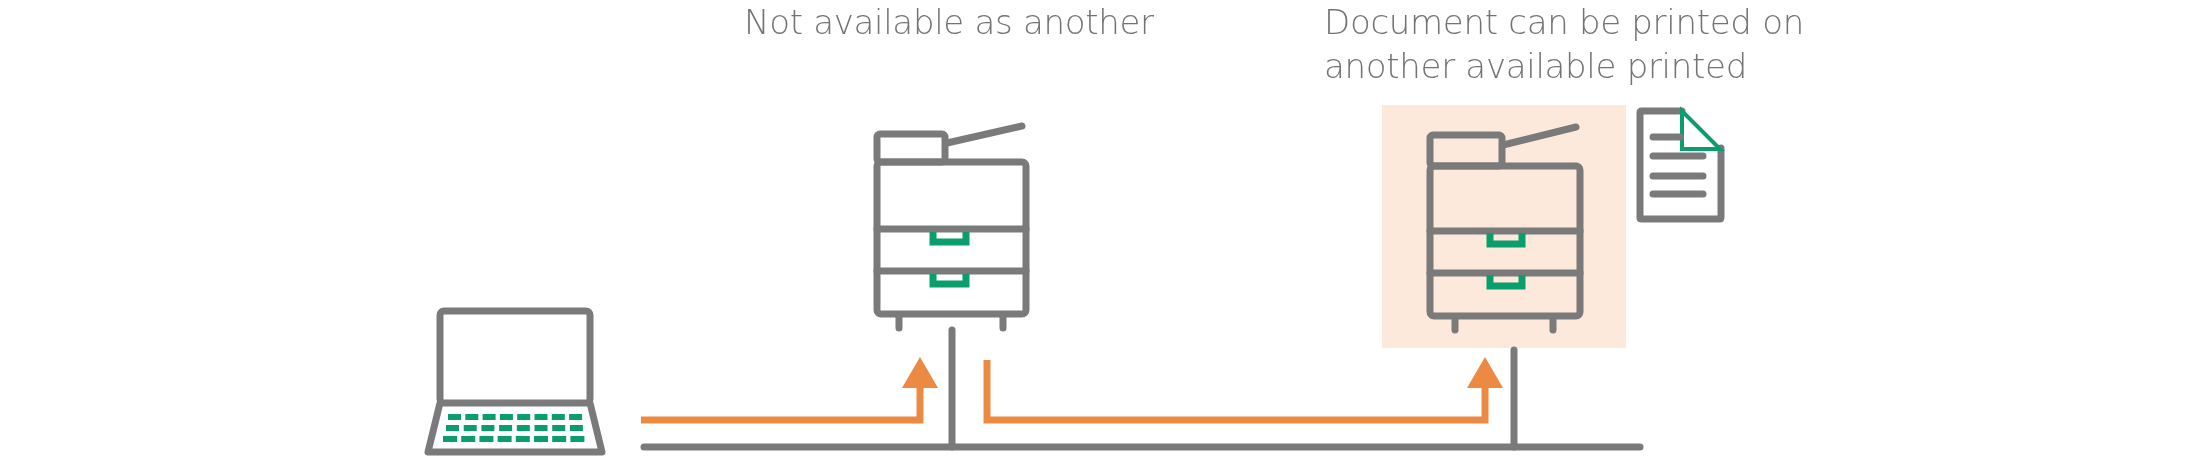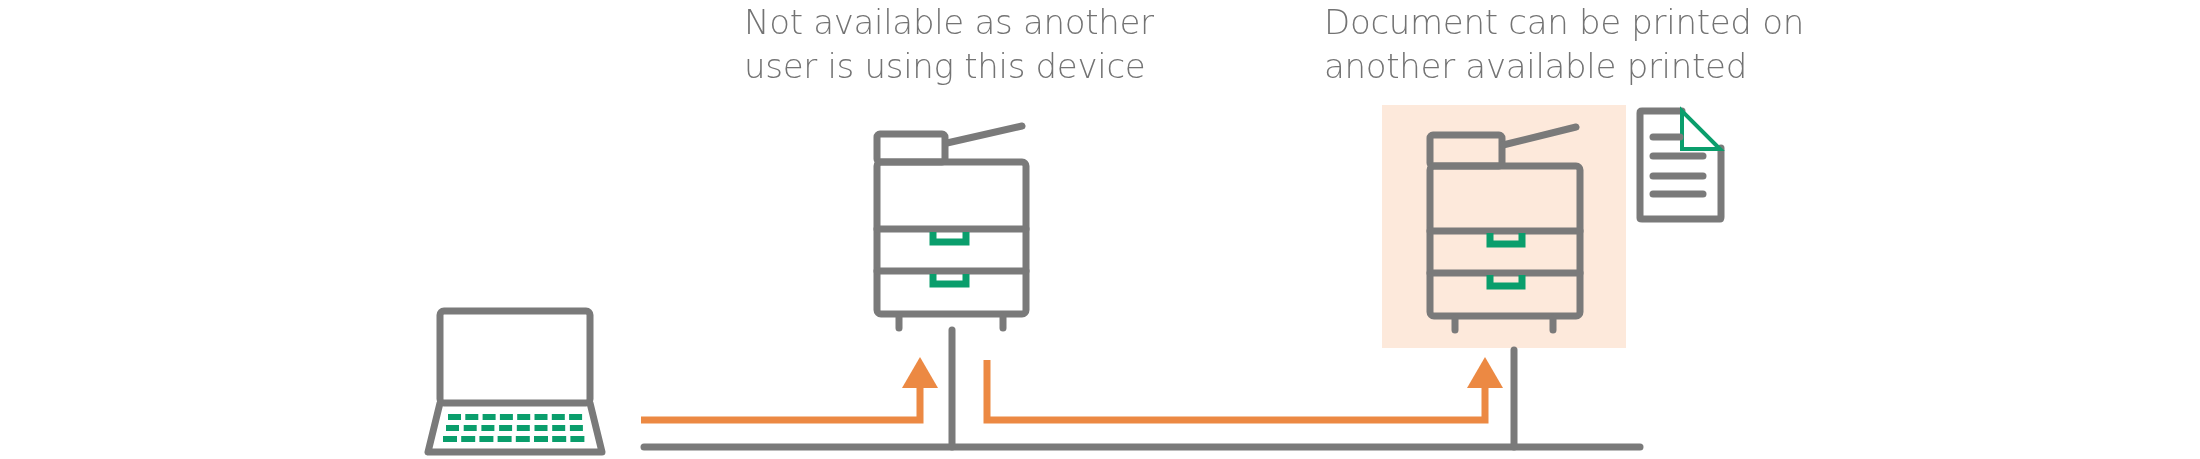--- a/index.html
+++ b/index.html
@@ -16,21 +16,20 @@
   svg { position: absolute; left: 0; top: 0; }
   .g { stroke: #7a7a7a; stroke-width: 7; fill: none; stroke-linecap: round; stroke-linejoin: round; }
   .gr { stroke: #0a9e6c; stroke-width: 7; fill: none; }
   .o { stroke: #ec8943; stroke-width: 7; fill: none; }
 </style>
 </head>
 <body>
 
 <div class="caption" id="cap1">
   <span>Not available as another</span>
-  <span>user is using this device</span>
 </div>
 <div class="caption" id="cap2">
   <span>Document can be printed on</span>
   <span>another available printed</span>
 </div>
 
 <svg width="2200" height="459" viewBox="0 0 2200 459">
 
   <rect x="1382" y="105" width="244" height="243" fill="#fde9db"></rect>
 

